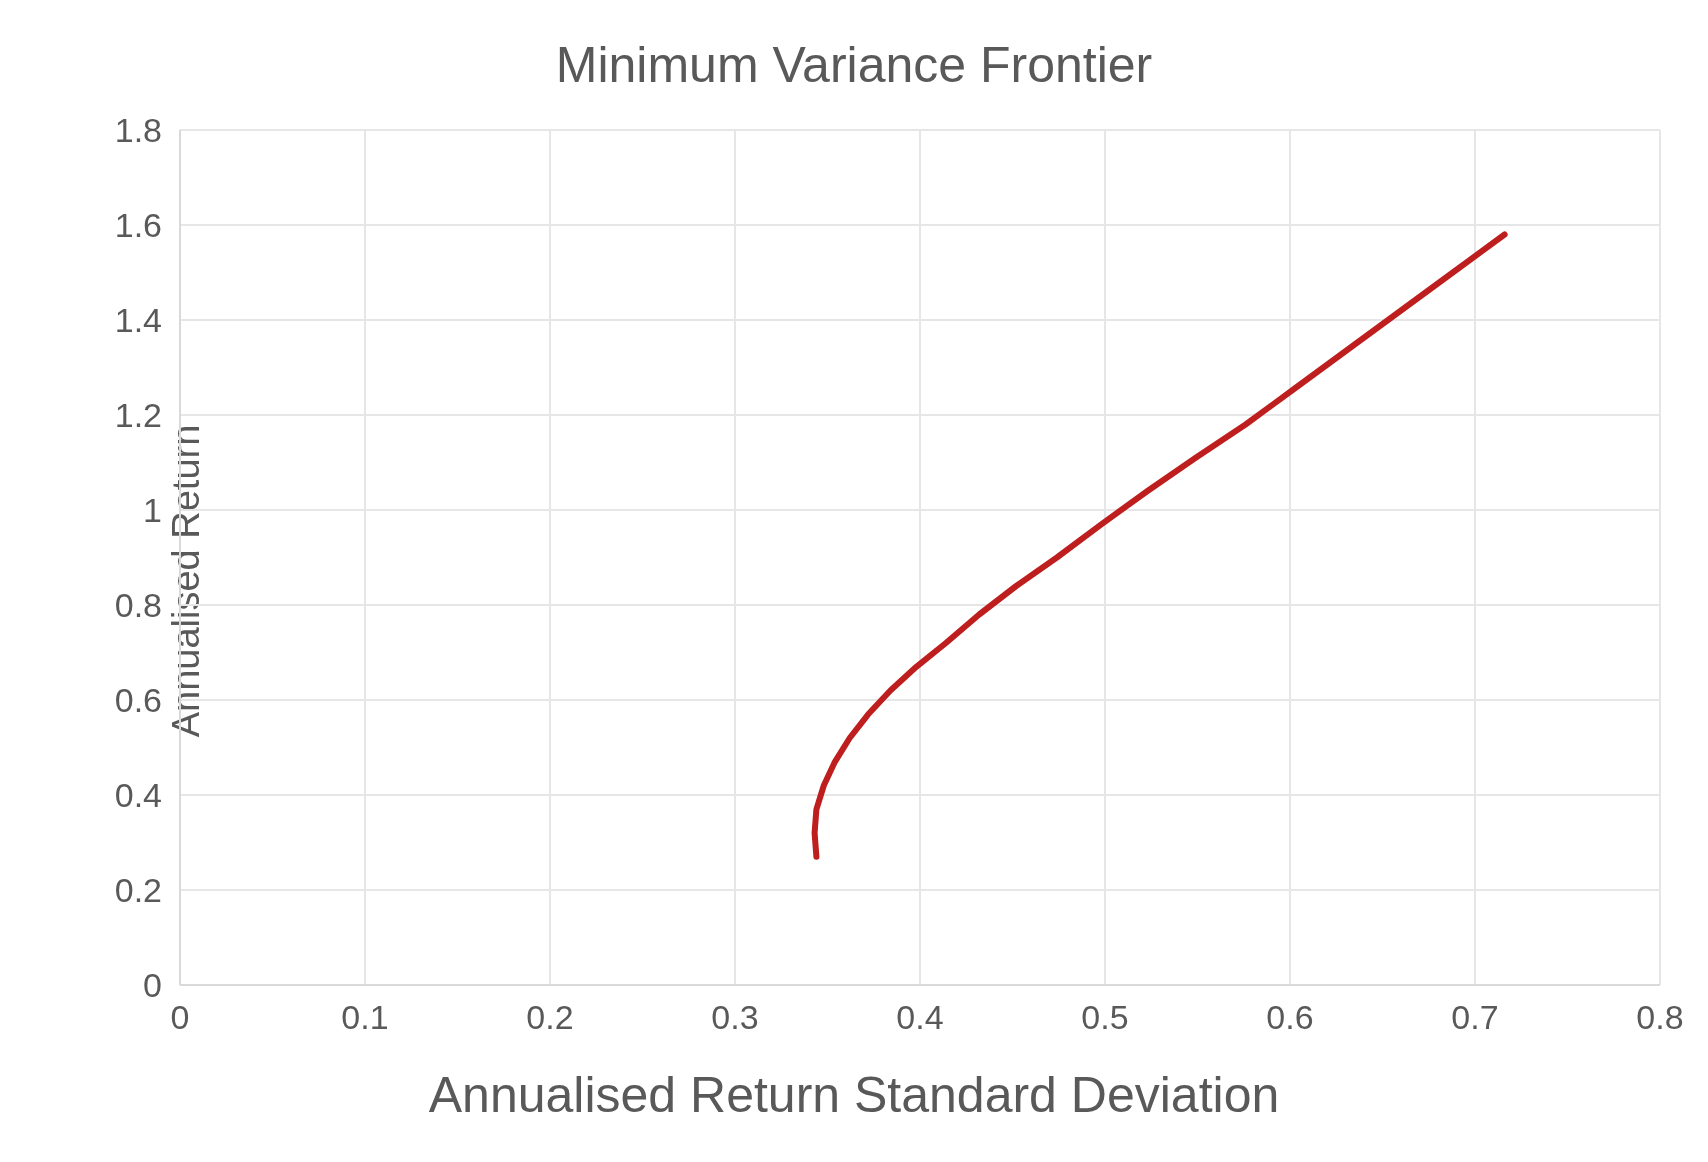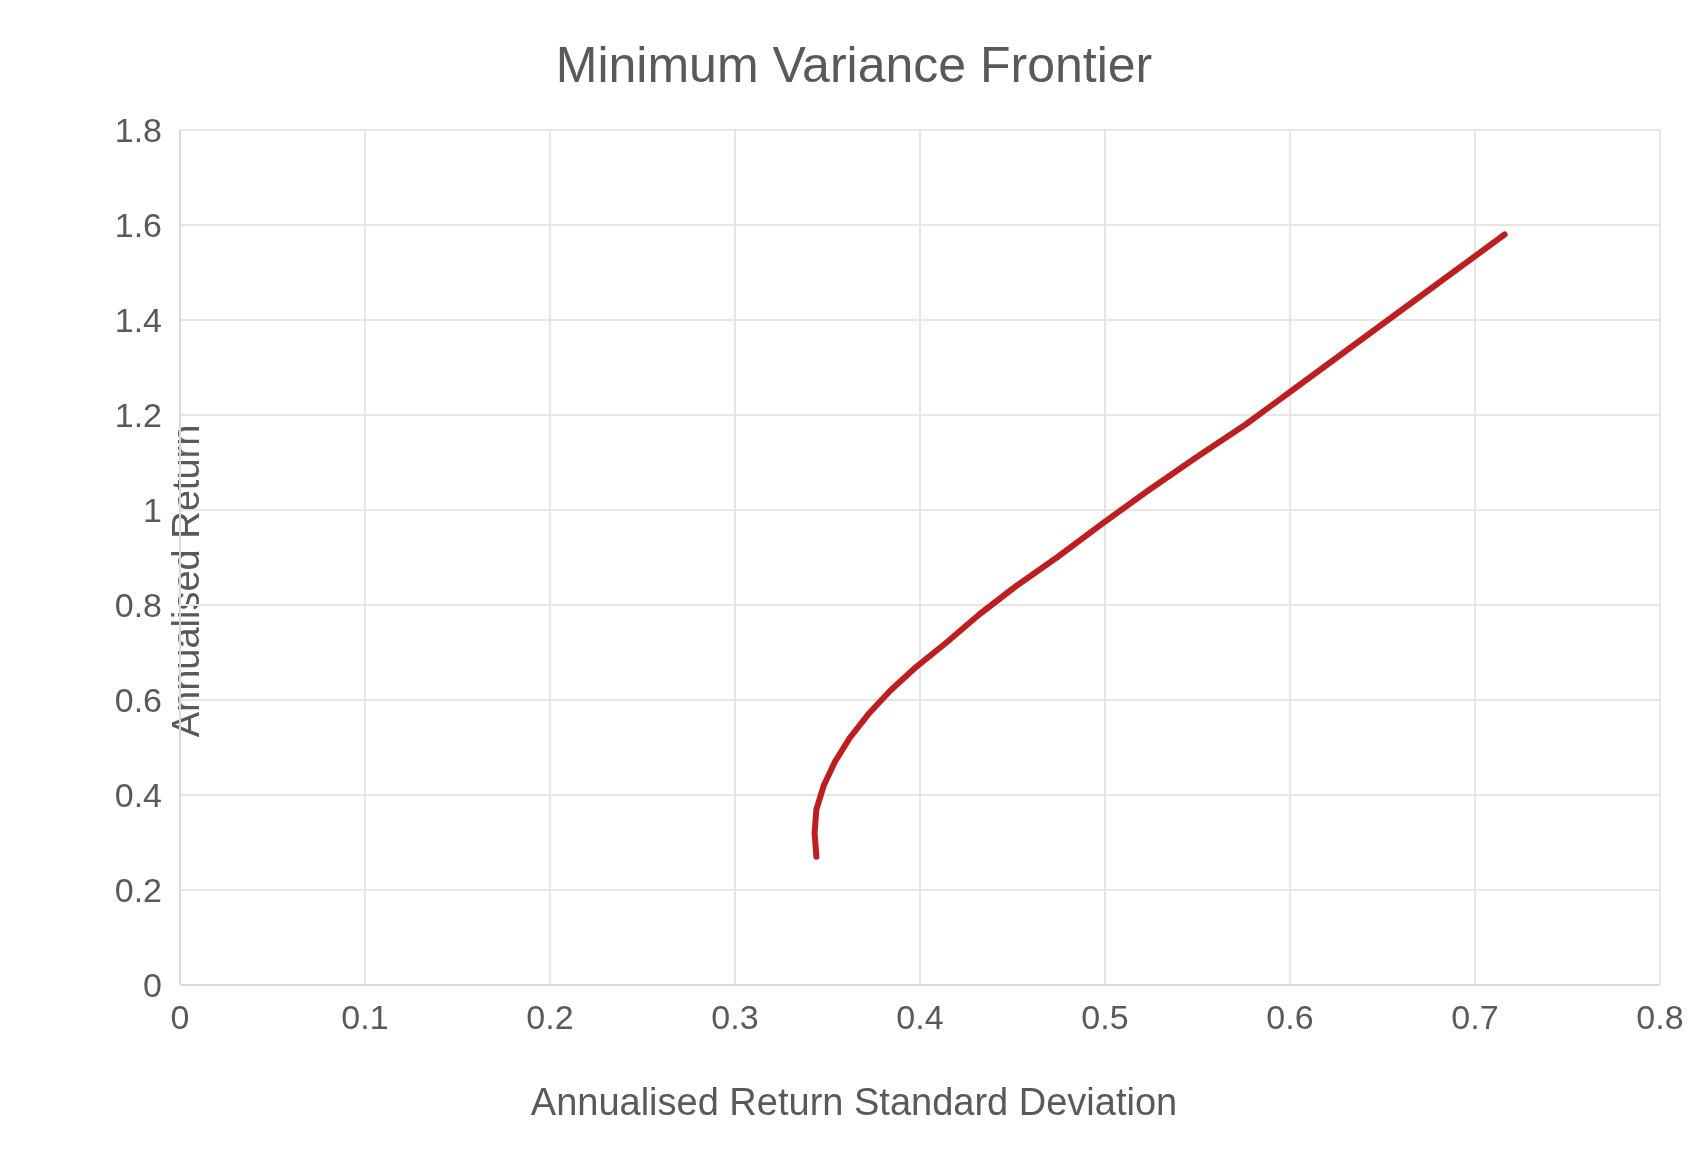--- a/index.html
+++ b/index.html
@@ -35,21 +35,21 @@
     font-size: 38px;
     color: #595959;
     white-space: nowrap;
   }
   .xlabel {
     position: absolute;
     bottom: 38px;
     left: 0;
     width: 100%;
     text-align: center;
-    font-size: 38px;
+    font-size: 50px;
     color: #595959;
   }
   svg.plot {
     position: absolute;
     left: 0;
     top: 0;
   }
   .gridline {
     stroke: #e6e6e6;
     stroke-width: 2;

